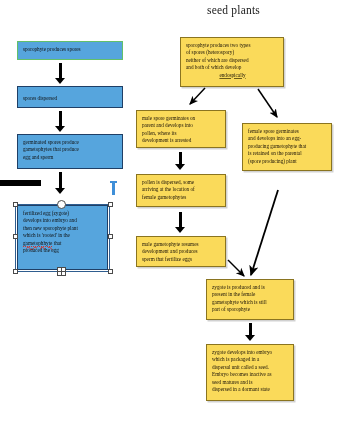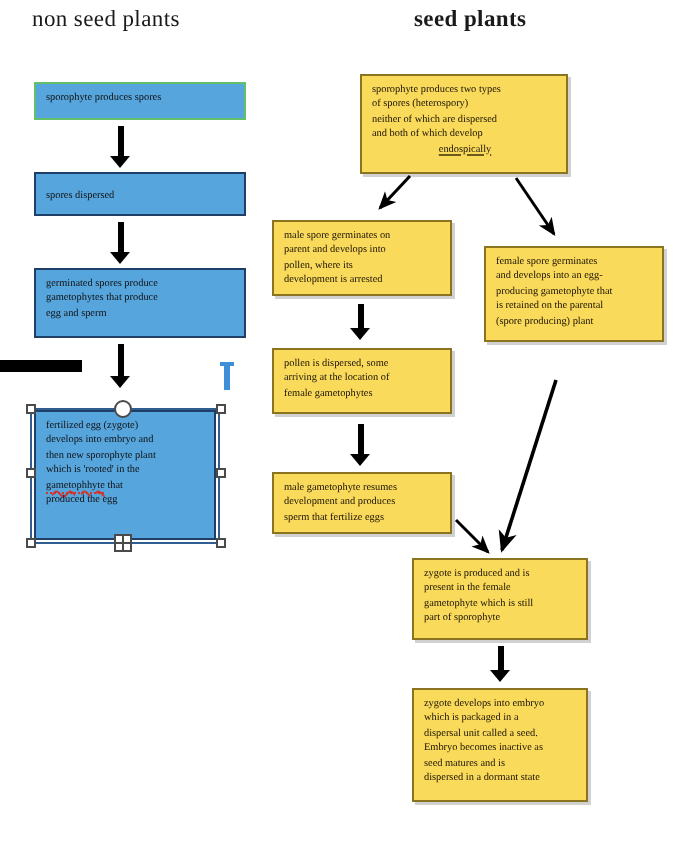--- a/index.html
+++ b/index.html
@@ -25,21 +25,21 @@
   }
 
   .col-title {
     position: absolute;
     font-size: 11.5px;
     color: #1a1a1a;
     letter-spacing: 0.2px;
     white-space: nowrap;
   }
   #title-left  { left: 16px;  top: 4px; }
-  #title-right { left: 207px; top: 4px; font-weight: bold; }
+  #title-right { left: 207px; top: 4px; }
 
   .node {
     position: absolute;
     box-sizing: border-box;
     font-size: 5.2px;
     line-height: 1.42;
     padding: 4px 4px 3px 5px;
     overflow: hidden;
   }
   .node .txt { display: block; white-space: pre-line; }
@@ -149,21 +149,20 @@
     text-decoration-thickness: 0.5px;
   }
   .centered-line { display: block; text-align: center; }
   .u-line { text-decoration: underline; text-decoration-color: #6b5a18; }
 </style>
 </head>
 <body>
 
 <div id="canvas">
 
-  <div class="col-title" id="title-left">non seed plants</div>
   <div class="col-title" id="title-right">seed plants</div>
 
   <div class="node blue blue-green-border" style="left:17px; top:41px; width:106px; height:19px;">
     <span class="txt">sporophyte produces spores</span>
   </div>
 
   <div class="arrow-v" style="left:55px; top:63px; height:22px;">
     <div class="shaft" style="height:16px;"></div>
     <div class="head" style="top:15px;"></div>
   </div>

